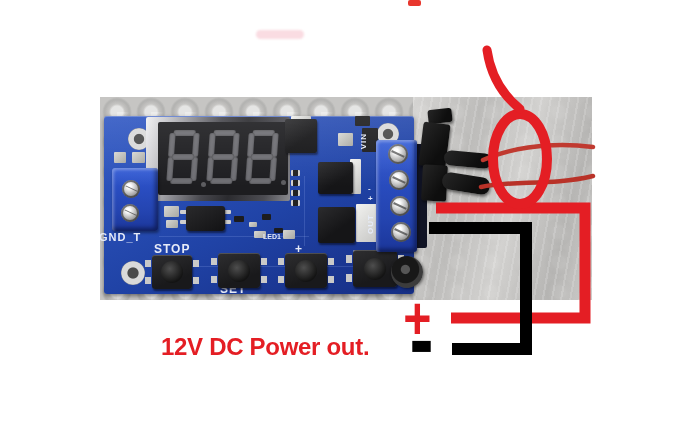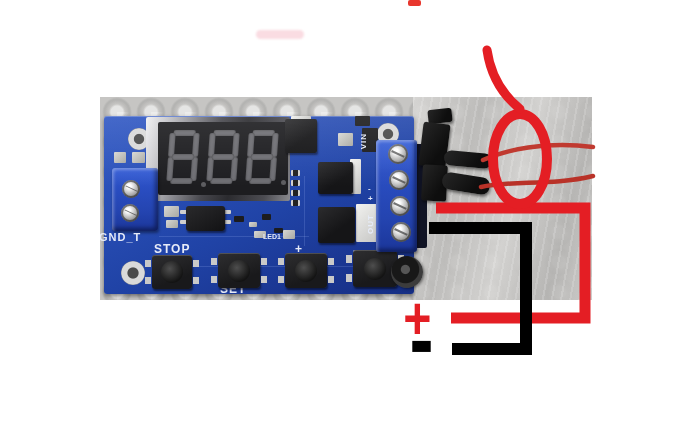--- a/index.html
+++ b/index.html
@@ -97,20 +97,21 @@
   .stray{position:absolute;left:408px;top:0;width:13px;height:6px;border-radius:2px;background:#e8372e;z-index:6;}
 </style>
 </head>
 <body>
 
 <div class="canvas">
 
   <div class="smudge"></div>
   <div class="stray"></div>
 
+  <div class="ann-text dc-label">12V DC Power out.</div>
   <div class="dc-plus">+</div>
   <div class="dc-minus">−</div>
 
   <div class="photo">
     <div class="plastic"></div>
 
     <div class="pcb">
 
       <div class="hole" style="left:24px;top:12px;width:22px;height:22px;"></div>
       <div class="hole" style="left:273px;top:7px;width:22px;height:22px;"></div>

